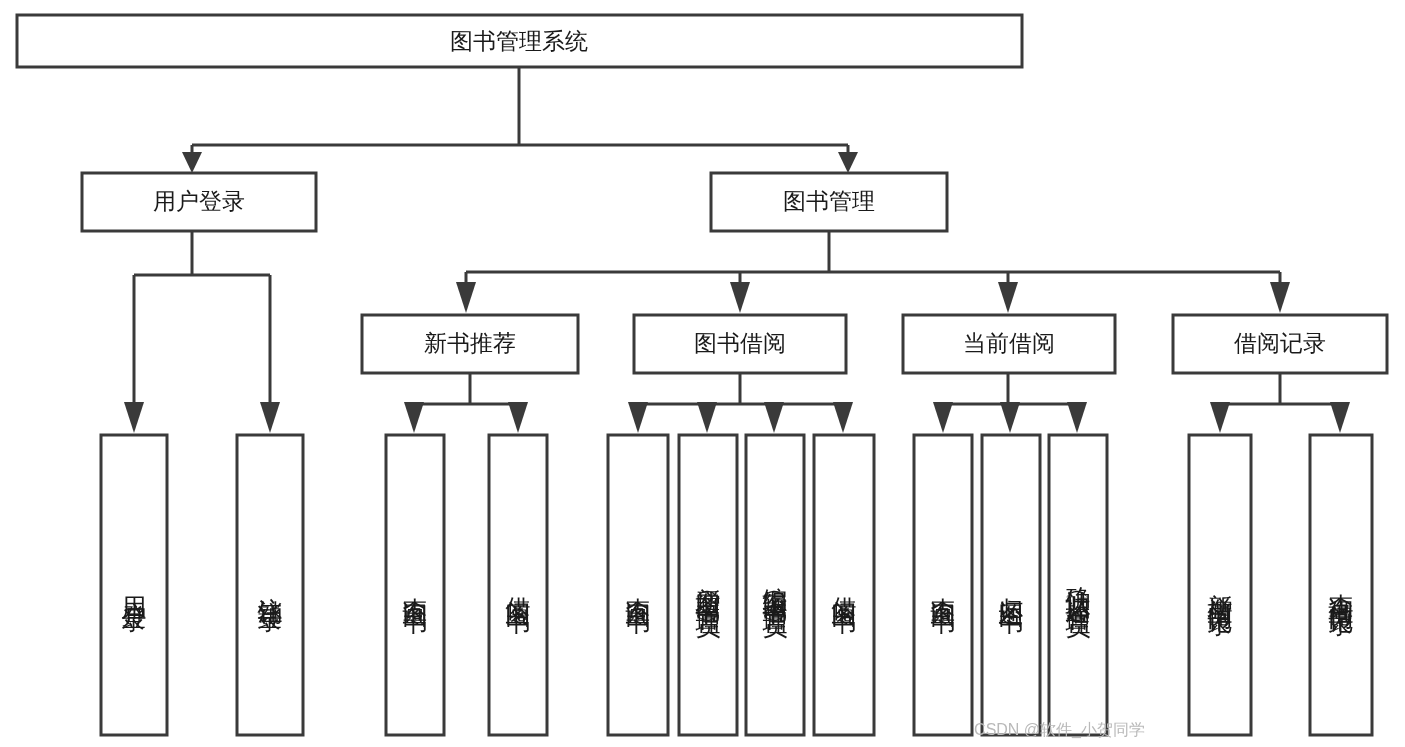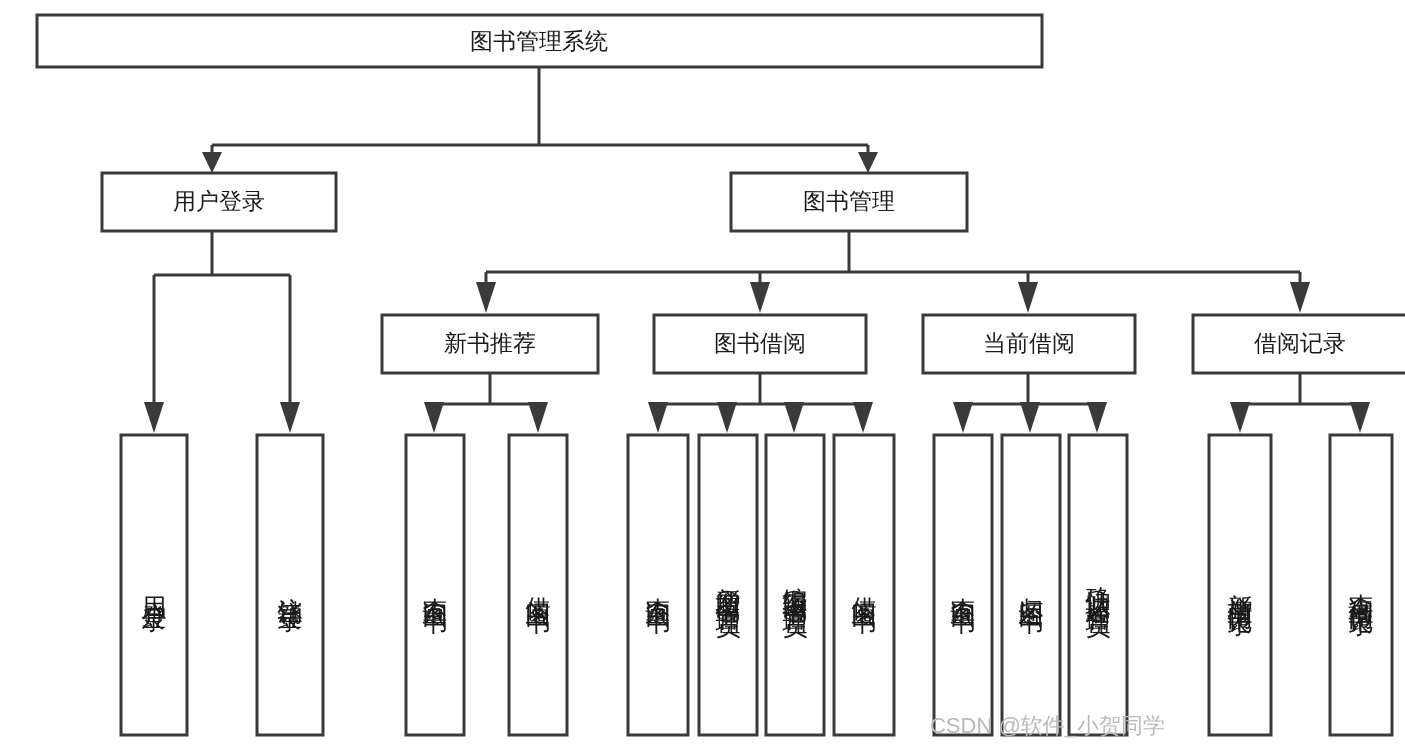--- a/index.html
+++ b/index.html
@@ -12,21 +12,20 @@
     width: 1405px;
     height: 747px;
     font-family: "Liberation Sans", "DejaVu Sans", sans-serif;
     overflow: hidden;
   }
   #diagram-root {
     position: relative;
     width: 1153px;
     height: 747px;
     background: #ffffff;
-    margin-left: 20px;
   }
   svg#diagram-svg {
     position: absolute;
     left: 0;
     top: 0;
     width: 1405px;
     height: 747px;
   }
   .node-box {
     fill: #ffffff;
@@ -63,21 +62,21 @@
     align-items: center;
     justify-content: center;
     white-space: nowrap;
     pointer-events: none;
   }
   .watermark {
     position: absolute;
     right: 8px;
     bottom: 6px;
     font-family: "Liberation Sans", "DejaVu Sans", sans-serif;
-    font-size: 22px;
+    font-size: 16px;
     color: #b9b9b9;
     white-space: nowrap;
   }
 </style>
 </head>
 <body>
 
 <div id="diagram-root">
 
   <svg id="diagram-svg" viewBox="0 0 1405 747">

